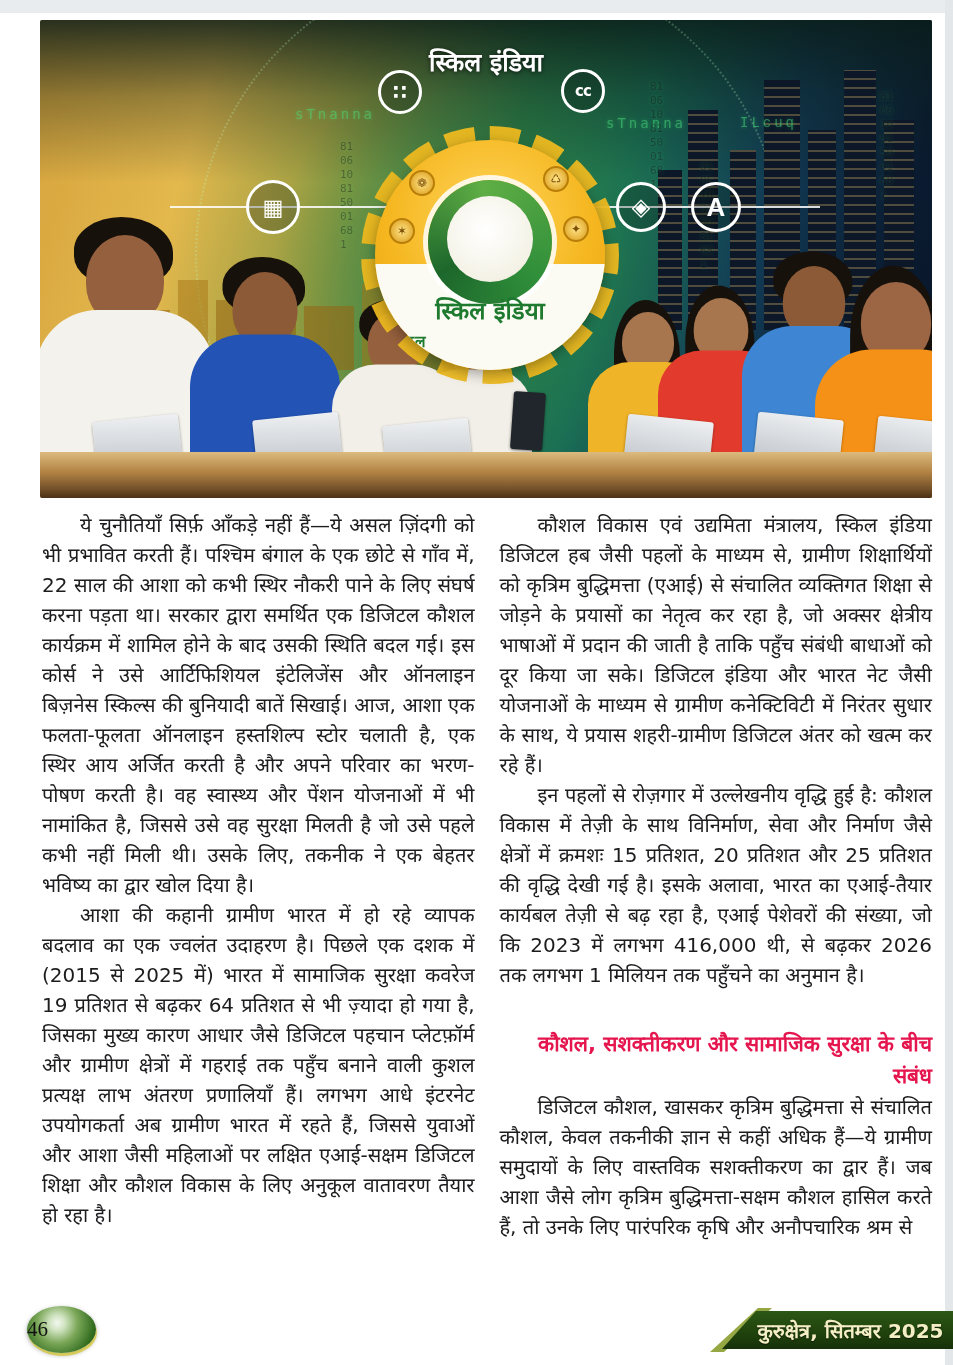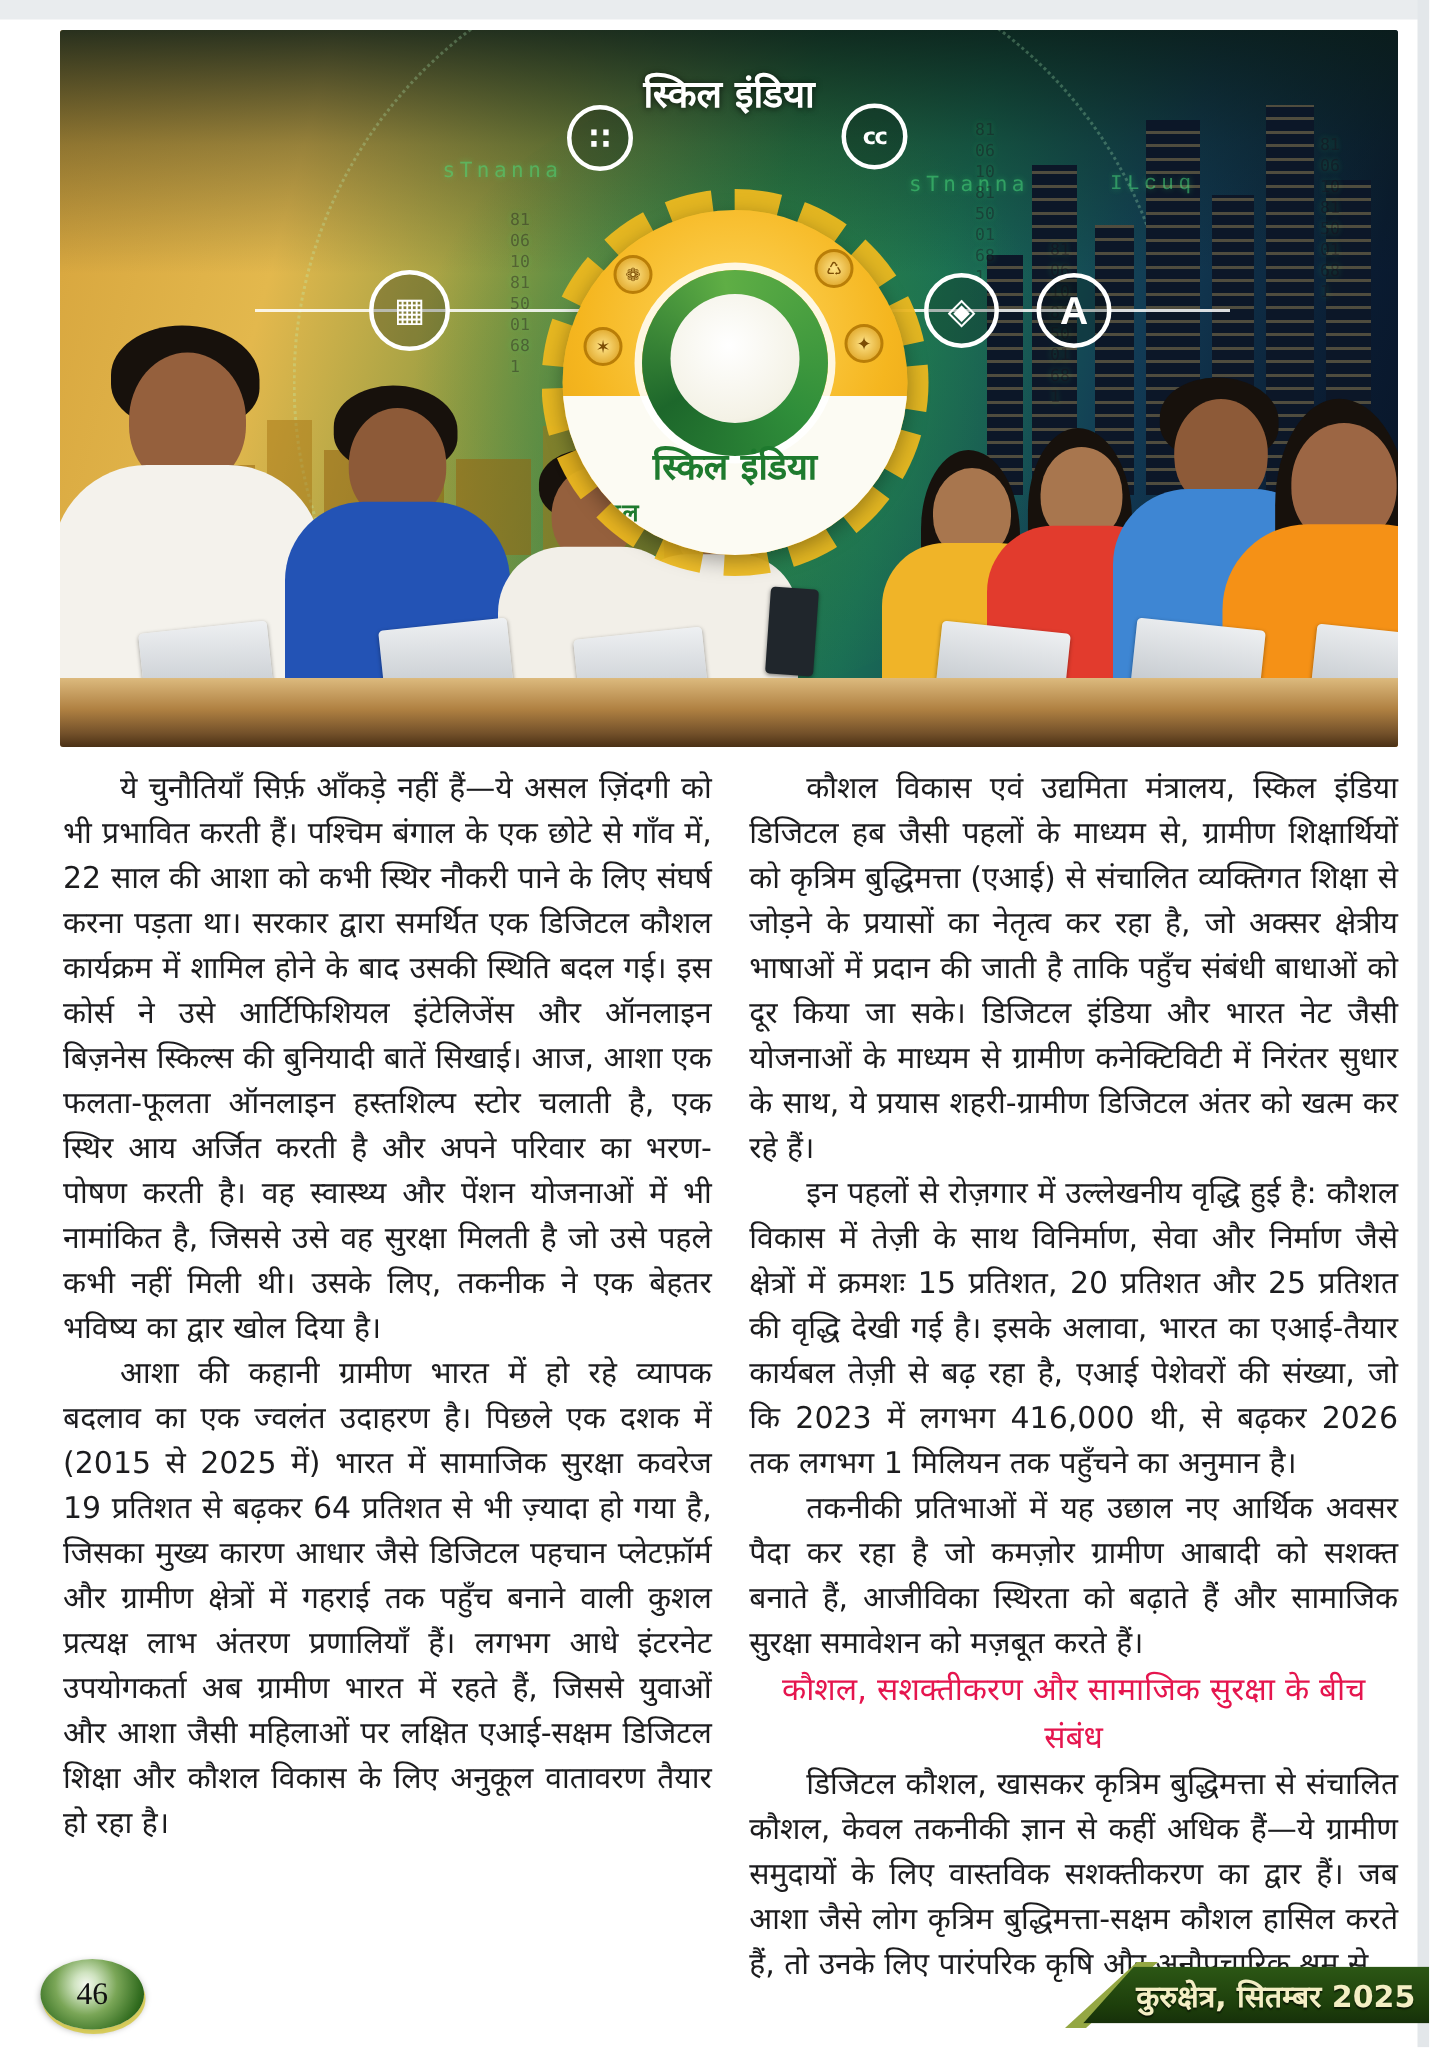--- a/index.html
+++ b/index.html
@@ -78,27 +78,27 @@
   .laptop .keys{width:104px;height:11px;margin:-4px 0 0 -9px;background:#454b52;border-radius:2px;}
   .tablet{position:absolute;width:32px;height:58px;background:#20262c;border-radius:3px;transform:rotate(4deg);box-shadow:0 1px 3px rgba(0,0,0,.5);}
 
   .table{position:absolute;left:0;bottom:0;width:100%;height:46px;
     background:linear-gradient(180deg,#dcba7e 0%,#b08142 45%,#74512a 80%,#4a3015 100%);}
 
   
   .article{position:absolute;left:42px;top:510px;width:890px;display:flex;gap:25px;}
   .col{width:433px;font-size:20px;line-height:30px;text-align:justify;color:var(--body-ink);}
   .col p.ind{text-indent:38px;}
-  .col h3{font-size:21px;line-height:32px;font-weight:normal;color:var(--heading-red);text-align:center;}
+  .col h3{font-size:21px;line-height:32px;font-weight:bold;color:var(--heading-red);text-align:right;margin-top:38px;}
 
   
   .page-sphere{position:absolute;left:27px;top:1306px;width:69px;height:47px;border-radius:50%;
     background:radial-gradient(circle at 44% 36%,#f4f8f0 0%,#cfe3c0 16%,#7aa657 42%,#2f6a1d 76%,#143c0c 100%);
     box-shadow:1px 3px 0 0 rgba(214,200,60,.8),0 2px 5px rgba(0,0,0,.35);
-    display:flex;align-items:center;justify-content:center;}
+    display:flex;align-items:center;}
   .page-sphere span{font-family:"Liberation Serif",serif;font-size:21px;color:#111;}
   .issue-banner{position:absolute;left:722px;top:1311px;width:231px;height:38px;}
   .issue-banner .slant-accent{position:absolute;left:-12px;top:-3px;width:70px;height:44px;background:#94a743;
     clip-path:polygon(48px 0,62px 0,14px 100%,0 100%);}
   .issue-banner .band{position:absolute;inset:0;background:linear-gradient(180deg,#2c5715 0%,#1d3e0b 70%,#16300a 100%);
     clip-path:polygon(34px 0,100% 0,100% 100%,0 100%);
     display:flex;align-items:center;justify-content:center;padding-left:26px;}
   .issue-banner .band span{color:#f4eec4;font-size:20px;font-weight:bold;text-shadow:0 1px 1px rgba(0,0,0,.6);}
 </style>
 </head>
@@ -248,21 +248,20 @@
   </div>
 
   <div class="article">
     <div class="col">
       <p class="ind">ये चुनौतियाँ सिर्फ़ आँकड़े नहीं हैं—ये असल ज़िंदगी को भी प्रभावित करती हैं। पश्चिम बंगाल के एक छोटे से गाँव में, 22 साल की आशा को कभी स्थिर नौकरी पाने के लिए संघर्ष करना पड़ता था। सरकार द्वारा समर्थित एक डिजिटल कौशल कार्यक्रम में शामिल होने के बाद उसकी स्थिति बदल गई। इस कोर्स ने उसे आर्टिफिशियल इंटेलिजेंस और ऑनलाइन बिज़नेस स्किल्स की बुनियादी बातें सिखाई। आज, आशा एक फलता-फूलता ऑनलाइन हस्तशिल्प स्टोर चलाती है, एक स्थिर आय अर्जित करती है और अपने परिवार का भरण-पोषण करती है। वह स्वास्थ्य और पेंशन योजनाओं में भी नामांकित है, जिससे उसे वह सुरक्षा मिलती है जो उसे पहले कभी नहीं मिली थी। उसके लिए, तकनीक ने एक बेहतर भविष्य का द्वार खोल दिया है।</p>
       <p class="ind">आशा की कहानी ग्रामीण भारत में हो रहे व्यापक बदलाव का एक ज्वलंत उदाहरण है। पिछले एक दशक में (2015 से 2025 में) भारत में सामाजिक सुरक्षा कवरेज 19 प्रतिशत से बढ़कर 64 प्रतिशत से भी ज़्यादा हो गया है, जिसका मुख्य कारण आधार जैसे डिजिटल पहचान प्लेटफ़ॉर्म और ग्रामीण क्षेत्रों में गहराई तक पहुँच बनाने वाली कुशल प्रत्यक्ष लाभ अंतरण प्रणालियाँ हैं। लगभग आधे इंटरनेट उपयोगकर्ता अब ग्रामीण भारत में रहते हैं, जिससे युवाओं और आशा जैसी महिलाओं पर लक्षित एआई-सक्षम डिजिटल शिक्षा और कौशल विकास के लिए अनुकूल वातावरण तैयार हो रहा है।</p>
     </div>
     <div class="col">
       <p class="ind">कौशल विकास एवं उद्यमिता मंत्रालय, स्किल इंडिया डिजिटल हब जैसी पहलों के माध्यम से, ग्रामीण शिक्षार्थियों को कृत्रिम बुद्धिमत्ता (एआई) से संचालित व्यक्तिगत शिक्षा से जोड़ने के प्रयासों का नेतृत्व कर रहा है, जो अक्सर क्षेत्रीय भाषाओं में प्रदान की जाती है ताकि पहुँच संबंधी बाधाओं को दूर किया जा सके। डिजिटल इंडिया और भारत नेट जैसी योजनाओं के माध्यम से ग्रामीण कनेक्टिविटी में निरंतर सुधार के साथ, ये प्रयास शहरी-ग्रामीण डिजिटल अंतर को खत्म कर रहे हैं।</p>
       <p class="ind">इन पहलों से रोज़गार में उल्लेखनीय वृद्धि हुई है: कौशल विकास में तेज़ी के साथ विनिर्माण, सेवा और निर्माण जैसे क्षेत्रों में क्रमशः 15 प्रतिशत, 20 प्रतिशत और 25 प्रतिशत की वृद्धि देखी गई है। इसके अलावा, भारत का एआई-तैयार कार्यबल तेज़ी से बढ़ रहा है, एआई पेशेवरों की संख्या, जो कि 2023 में लगभग 416,000 थी, से बढ़कर 2026 तक लगभग 1 मिलियन तक पहुँचने का अनुमान है।</p>
-      <p class="ind">तकनीकी प्रतिभाओं में यह उछाल नए आर्थिक अवसर पैदा कर रहा है जो कमज़ोर ग्रामीण आबादी को सशक्त बनाते हैं, आजीविका स्थिरता को बढ़ाते हैं और सामाजिक सुरक्षा समावेशन को मज़बूत करते हैं।</p>
       <h3>कौशल, सशक्तीकरण और सामाजिक सुरक्षा के बीच संबंध</h3>
       <p class="ind">डिजिटल कौशल, खासकर कृत्रिम बुद्धिमत्ता से संचालित कौशल, केवल तकनीकी ज्ञान से कहीं अधिक हैं—ये ग्रामीण समुदायों के लिए वास्तविक सशक्तीकरण का द्वार हैं। जब आशा जैसे लोग कृत्रिम बुद्धिमत्ता-सक्षम कौशल हासिल करते हैं, तो उनके लिए पारंपरिक कृषि और अनौपचारिक श्रम से</p>
     </div>
   </div>
 
   <div class="page-sphere">
     <span>46</span>
   </div>
   <div class="issue-banner">
     <div class="slant-accent"></div>

